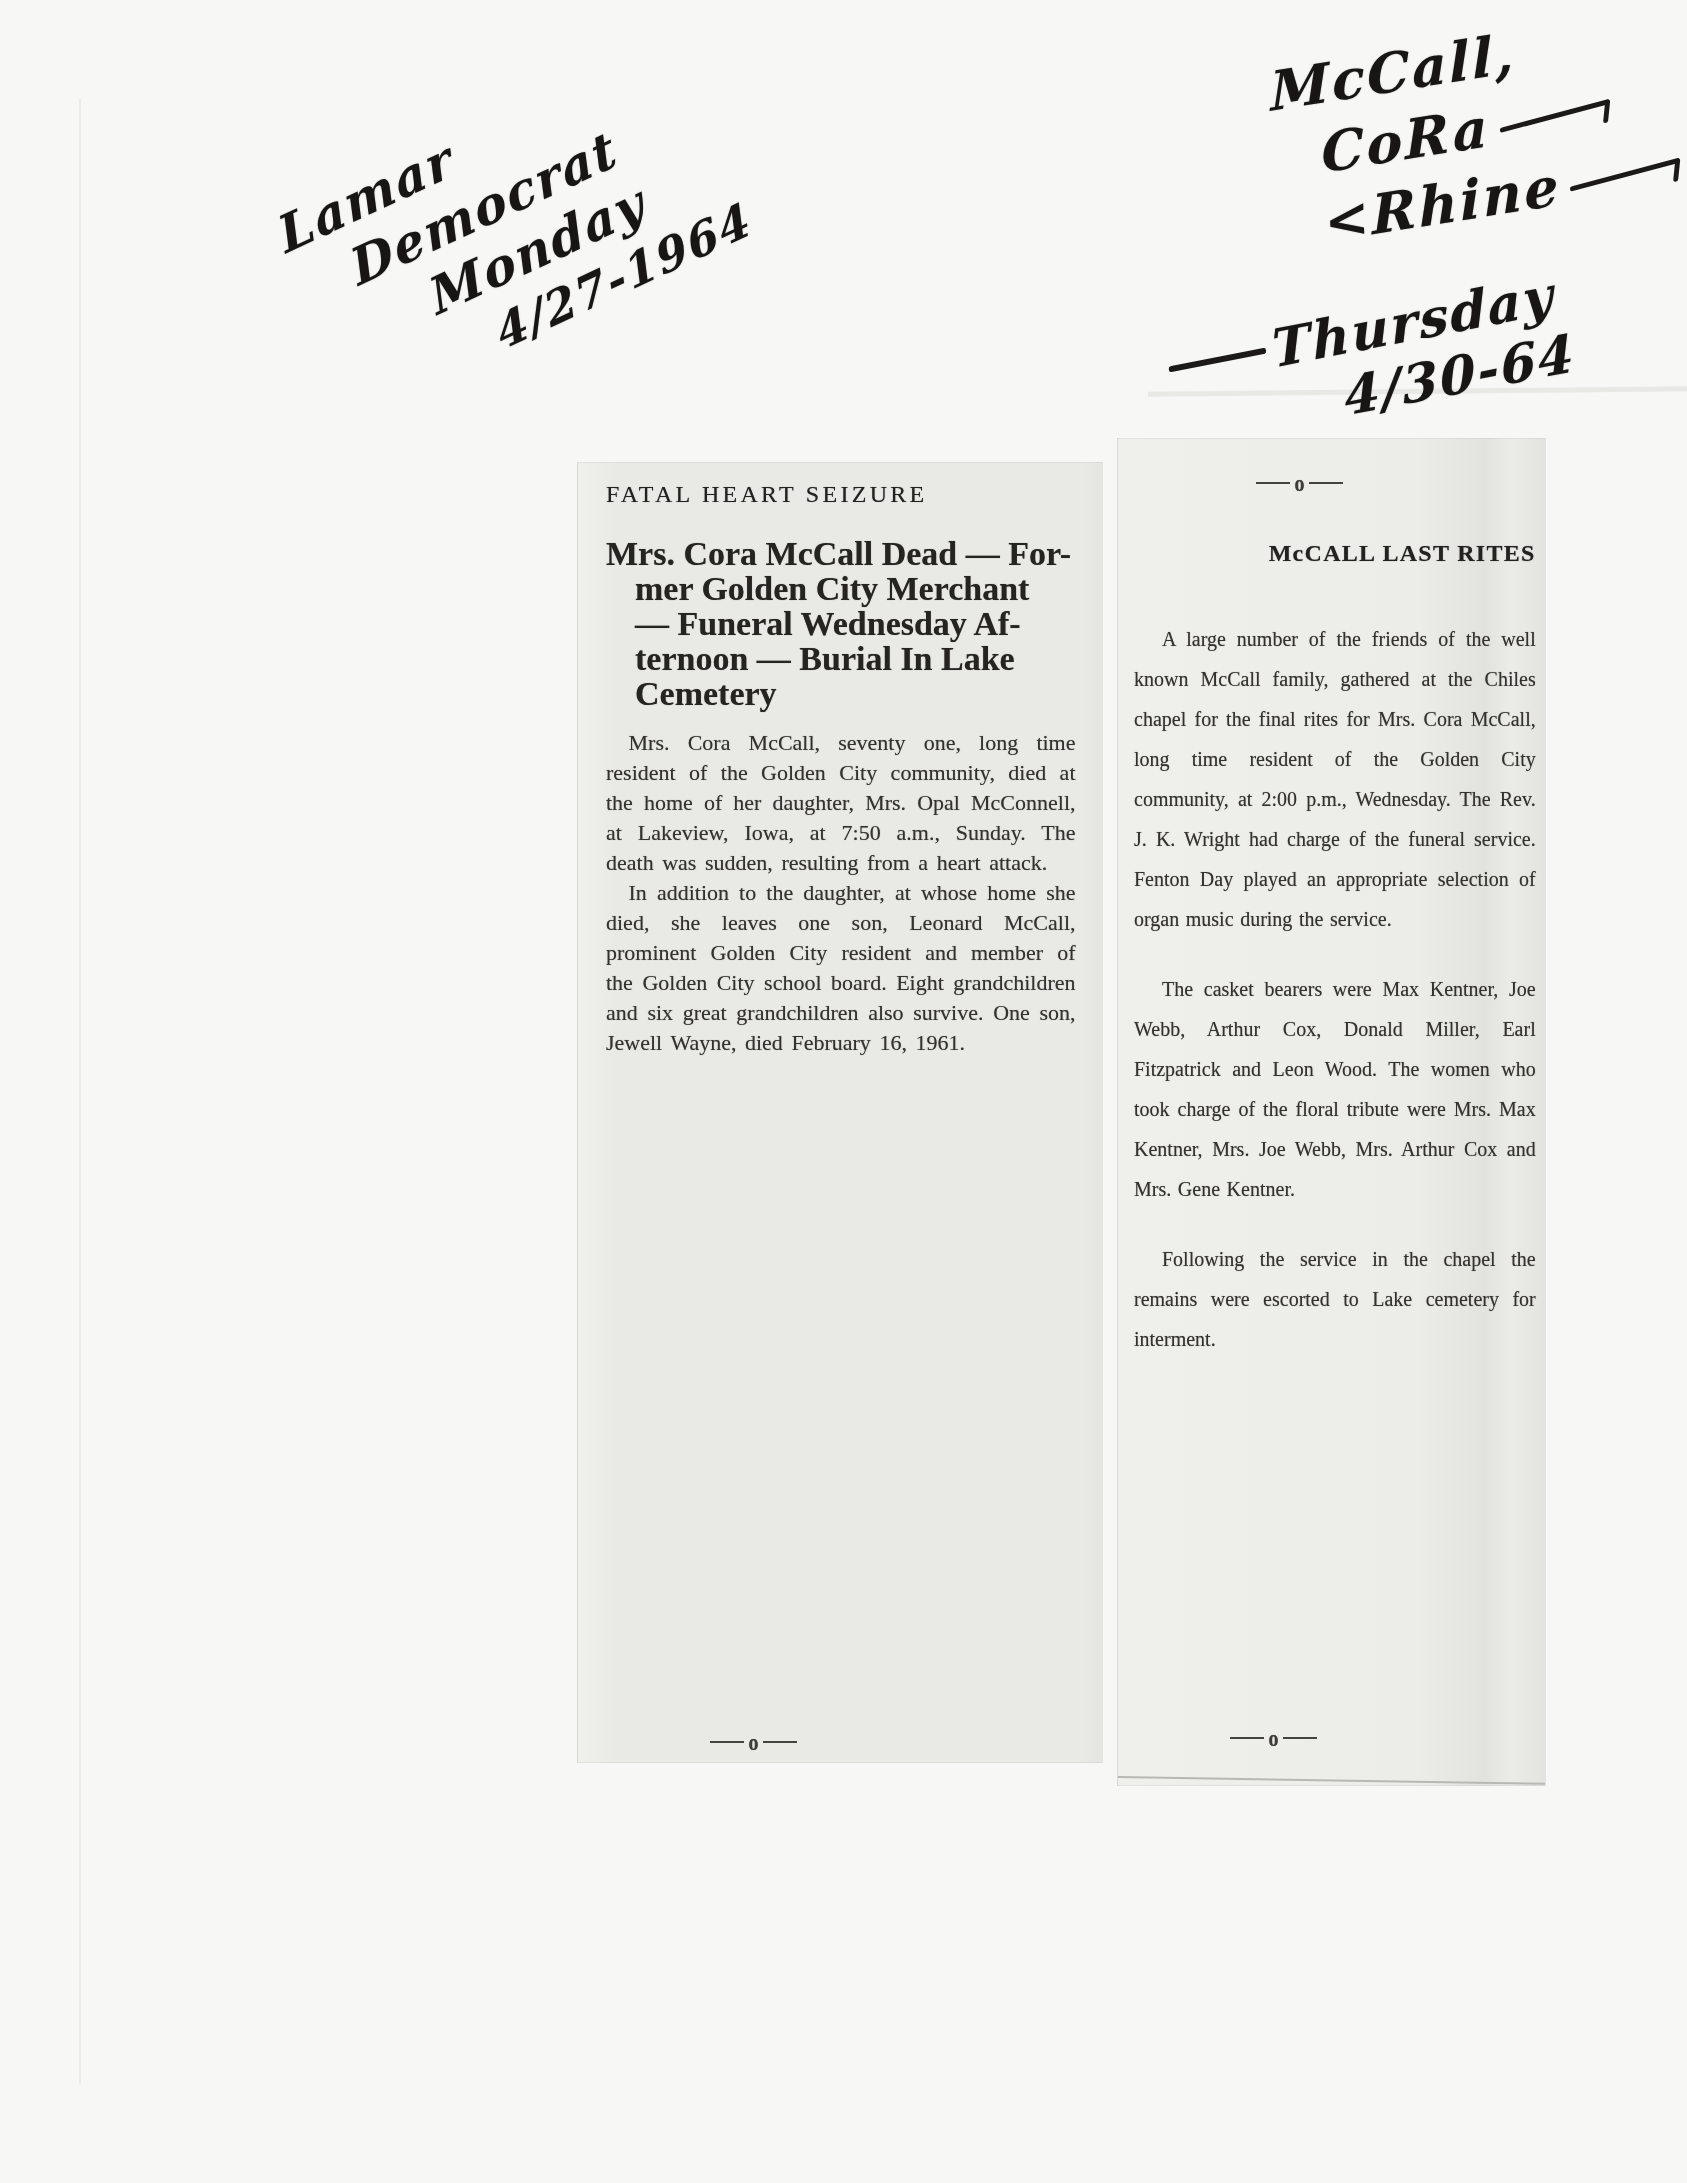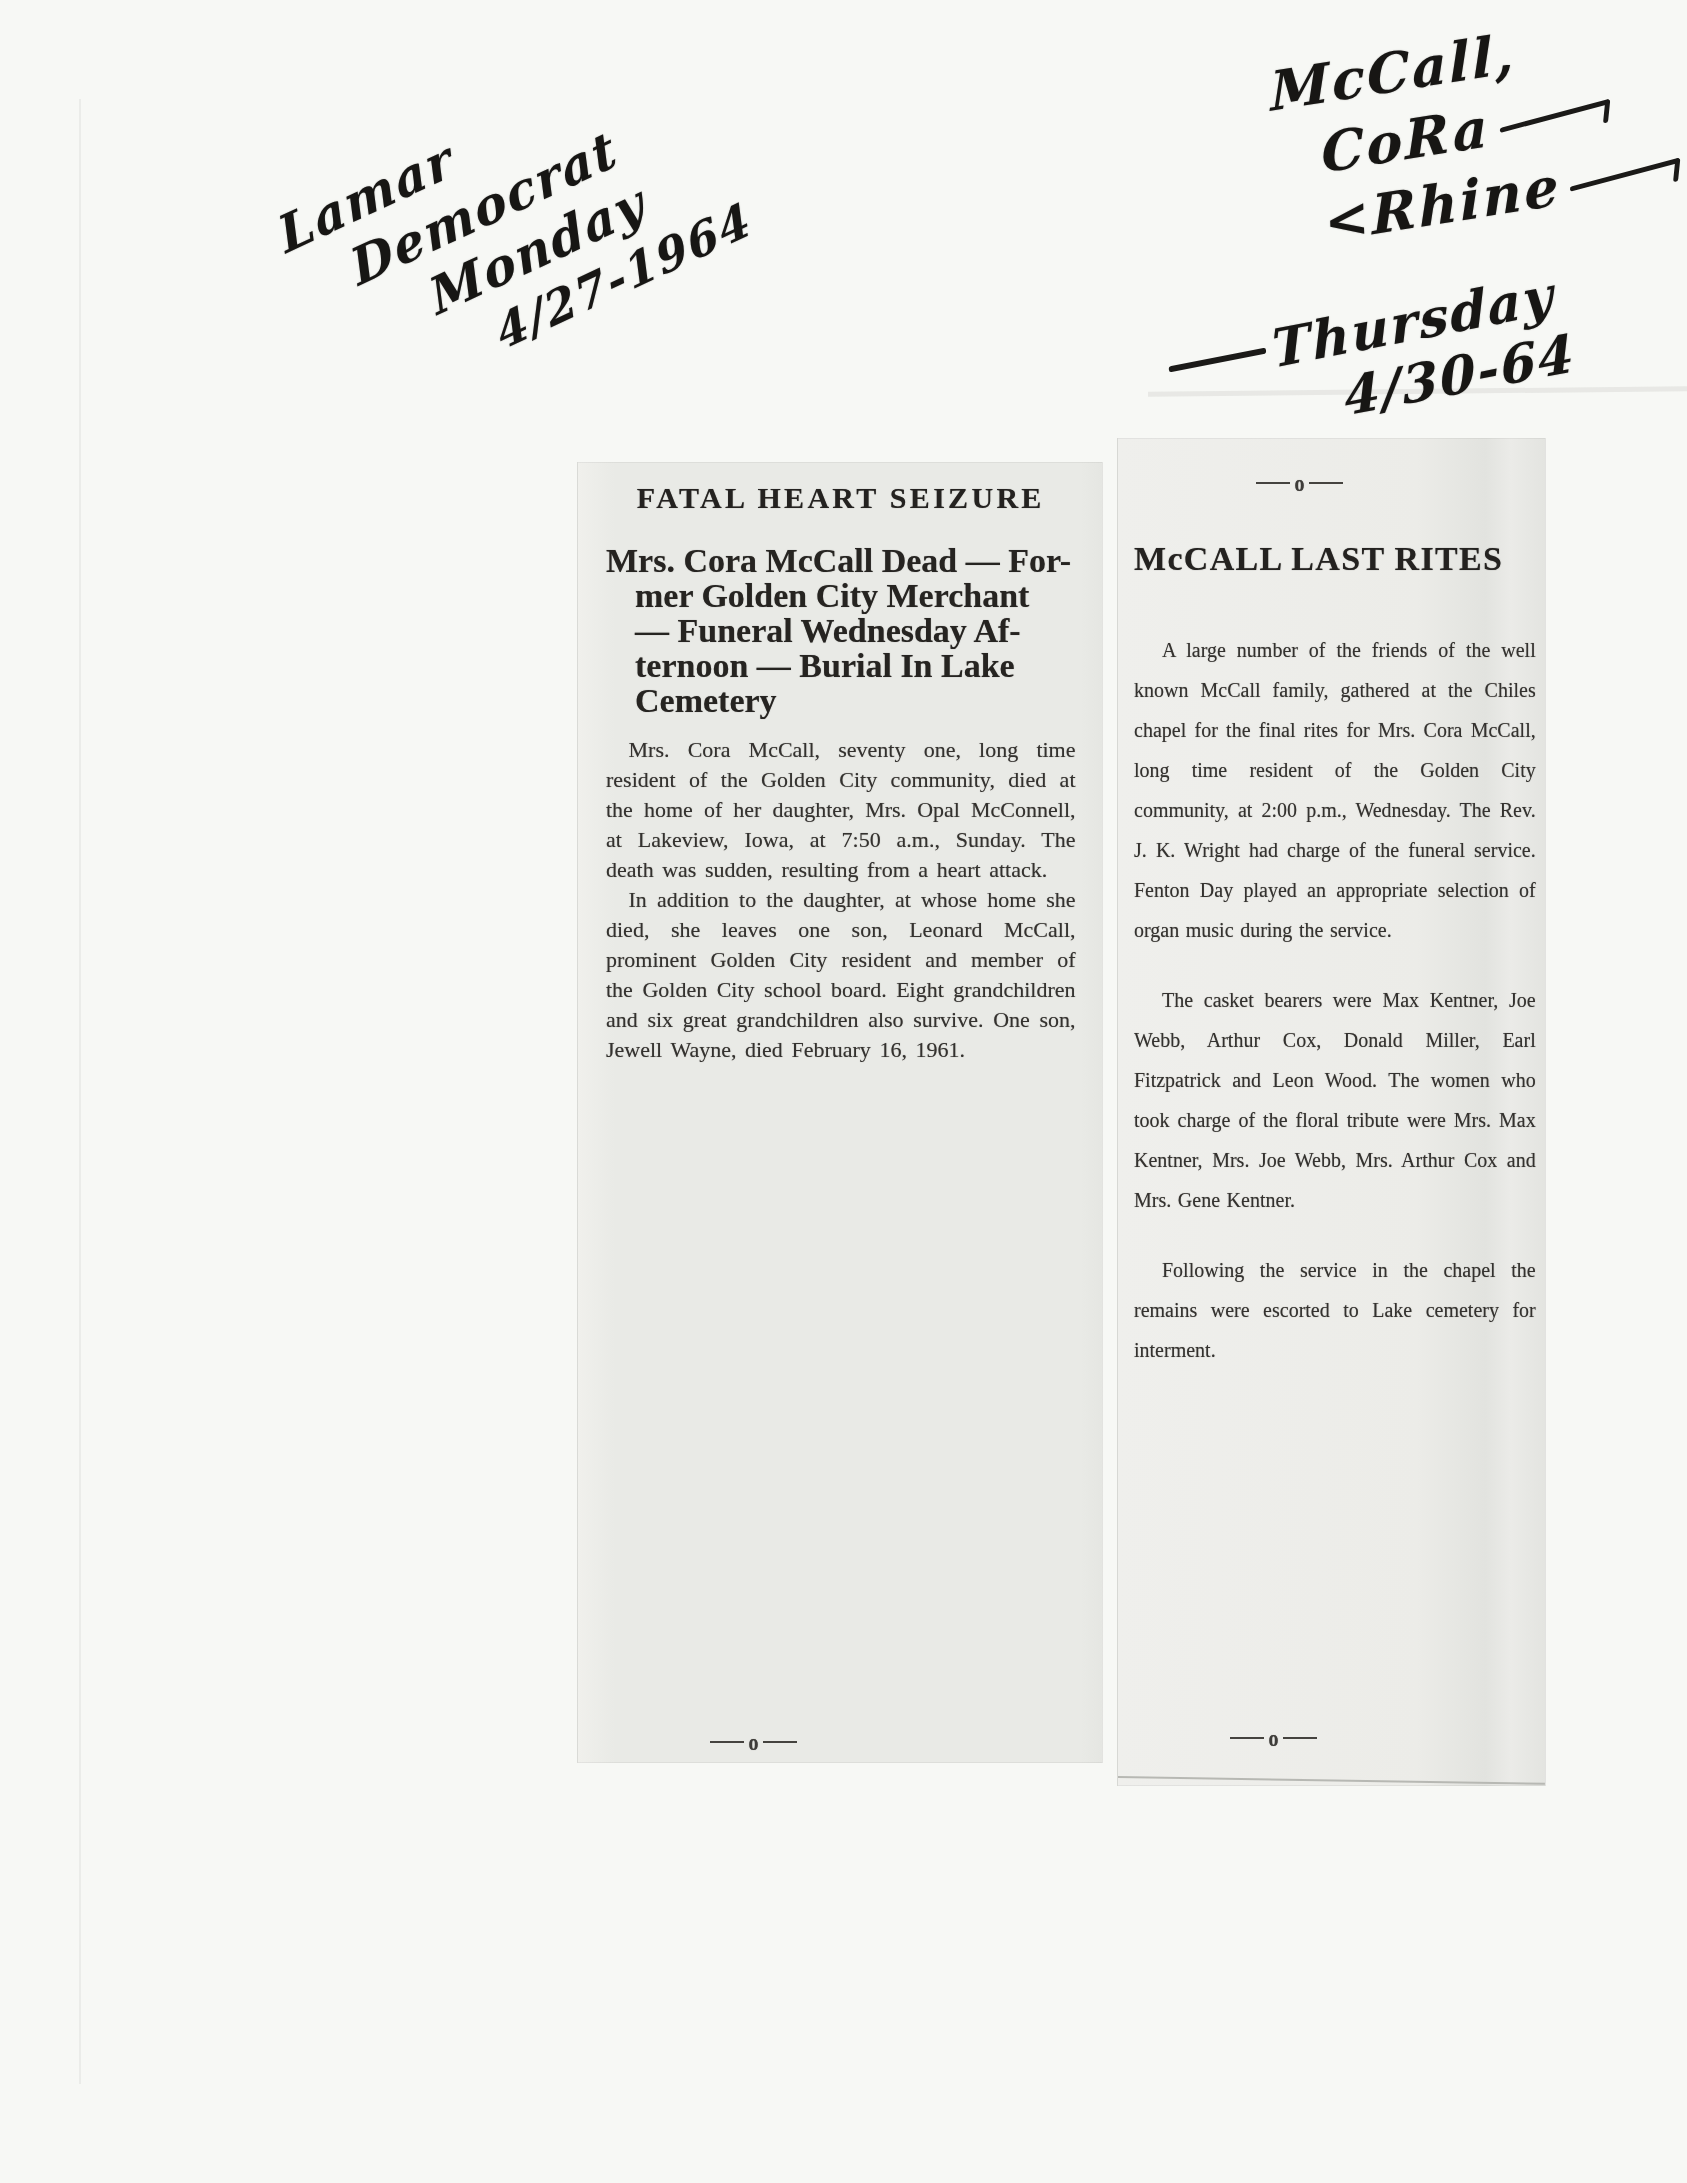--- a/index.html
+++ b/index.html
@@ -109,23 +109,23 @@
     padding: 0 9.3px 0 16px;
   }
   .clipping-right::after { 
     content: ""; position: absolute; left: 0; bottom: 6.6px;
     width: 100%; height: 2px; background: #b7b8b3;
     transform: rotate(0.9deg); transform-origin: left center;
   }
 
   .lc-headline {
     margin: 5.3px 0 0 0;
-    font-size: 30px; font-weight: 700;
+    font-size: 24px; font-weight: 400;
     letter-spacing: 3.3px;
-    text-align: center;
+    text-align: left;
     color: #242220;
     text-shadow: 0 0 0.9px rgba(40,38,35,0.55);
   }
   .lc-subhead {
     margin-top: 28px;
     font-size: 34px; font-weight: 700;
     line-height: 35px;
     color: #262421;
     text-shadow: 0 0 0.9px rgba(40,38,35,0.5);
   }
@@ -140,23 +140,23 @@
   }
   .lc-body p {
     font-size: 22px;
     line-height: 30px;
     text-indent: 22.5px;
     word-spacing: 0.14em;
   }
 
   .rc-headline {
     margin: 101px 0 0 0;
-    font-size: 34px; font-weight: 700;
+    font-size: 24px; font-weight: 700;
     letter-spacing: 1.3px;
-    text-align: left;
+    text-align: right;
     color: #242220;
     white-space: nowrap;
     text-shadow: 0 0 1.1px rgba(40,38,35,0.55);
   }
   .rc-body { margin-top: 52px; }
   .rc-body p {
     font-size: 20px;
     line-height: 40px;
     text-indent: 28px;
     word-spacing: 0.08em;

